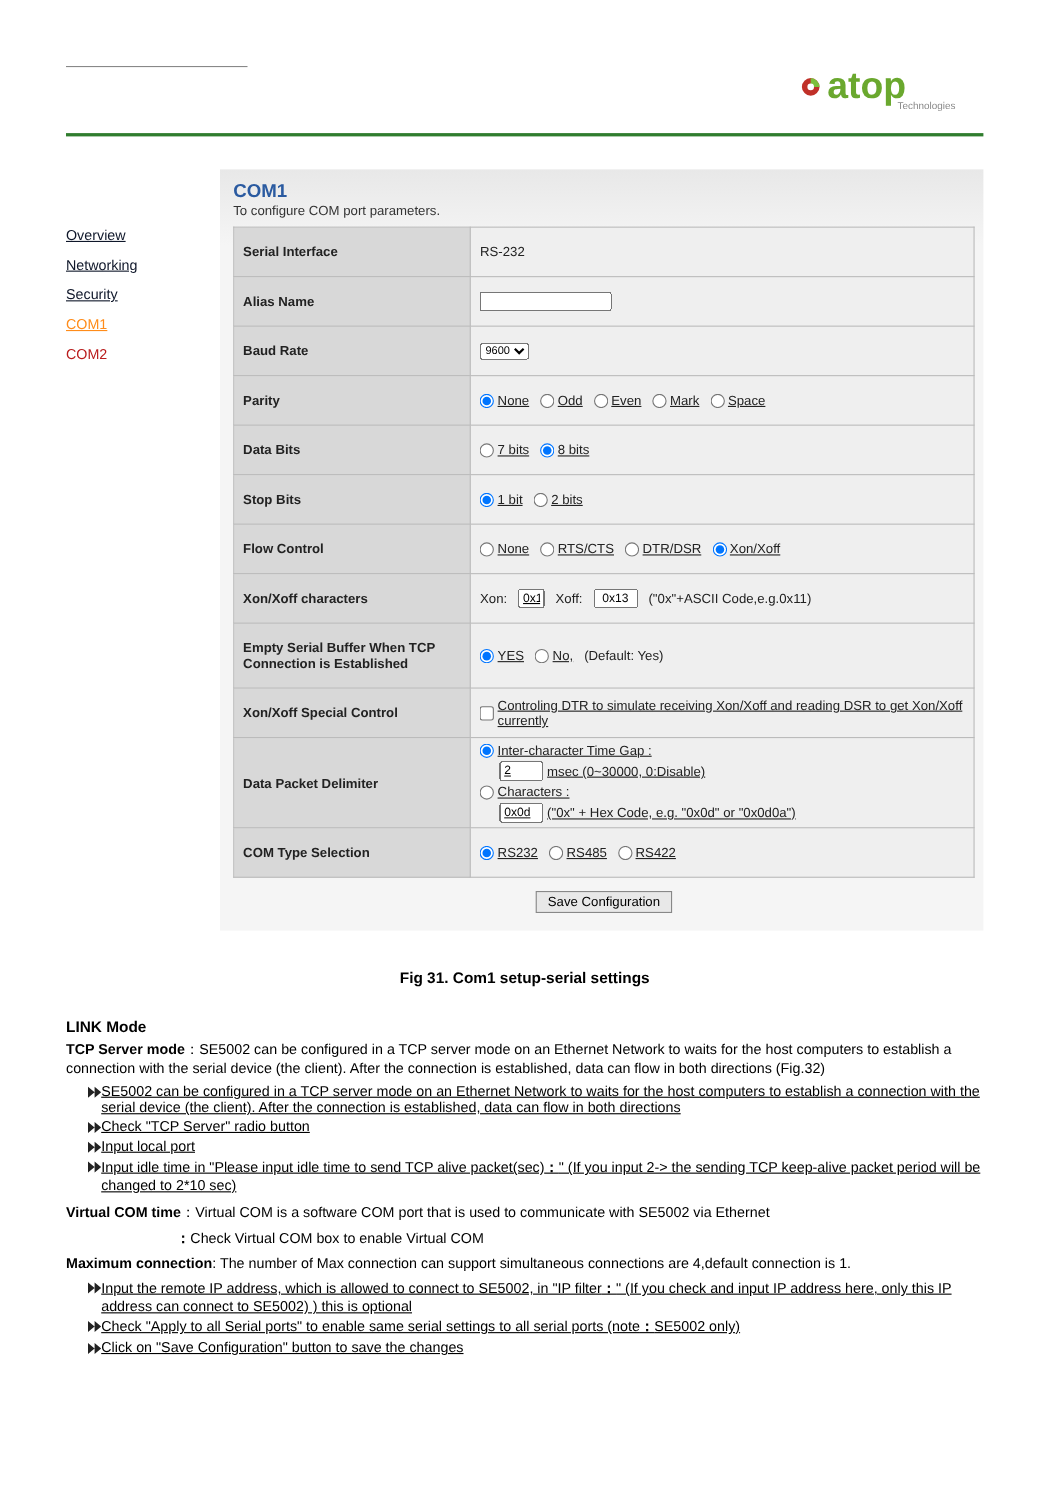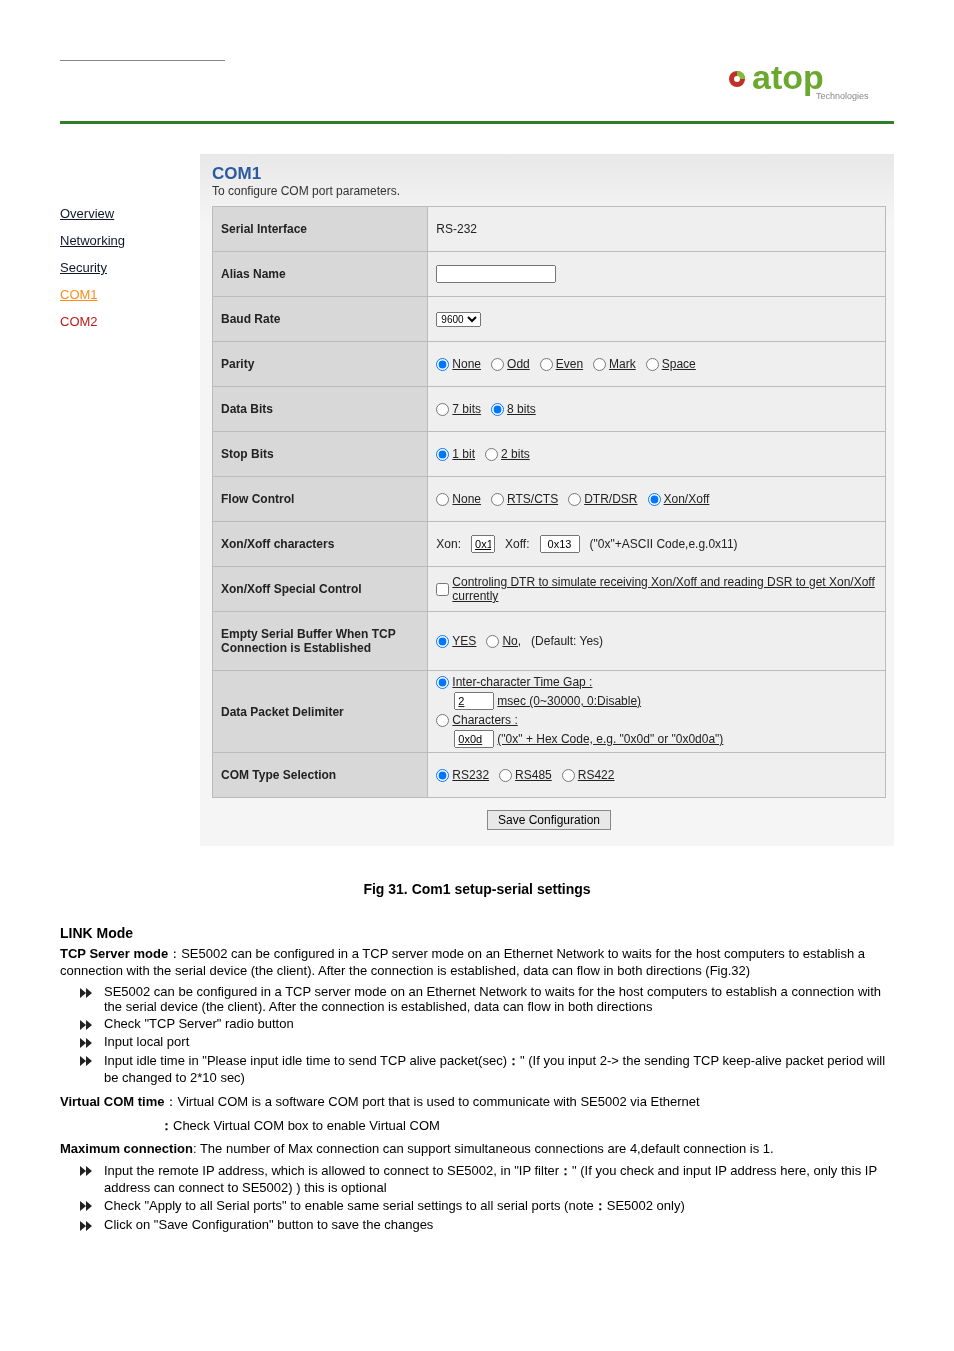--- a/index.html
+++ b/index.html
@@ -24,21 +24,21 @@
   input.tx { font-size: 11px; padding: 1px 2px; }
   .radio-row { display: flex; gap: 10px; align-items: center; flex-wrap: wrap; }
   .radio-item { display: inline-flex; align-items: center; gap: 3px; font-size: 12px; text-decoration: underline; }
   .stack { display: flex; flex-direction: column; gap: 3px; }
   .save-row { text-align: center; margin-top: 12px; }
   .save-btn { font-size: 12px; padding: 2px 10px; background: #e8e8e8; border: 1px solid #888; }
   .fig-caption { text-align: center; font-size: 14px; font-weight: bold; margin-top: 35px; }
   .body-text { margin-top: 28px; }
   .body-text h4 { font-size: 14px; margin-bottom: 4px; }
   .body-text p { font-size: 13px; margin-bottom: 6px; }
-  .bullet-row { display: flex; align-items: flex-start; gap: 12px; margin-left: 18px; font-size: 13px; margin-bottom: 2px; }
+  .bullet-row { display: flex; align-items: flex-start; margin-left: 18px; font-size: 13px; margin-bottom: 2px; text-decoration: underline; }
   .bullet-icon { width: 14px; height: 14px; flex-shrink: 0; margin-top: 2px; }
   .inline-bold { font-weight: bold; }
 </style>
 </head>
 <body>
 
 <div class="page">
 
   <div class="partial-rule"></div>
 
@@ -171,42 +171,42 @@
             <div class="radio-row">
               <span>Xon:</span>
               <input type="text" class="tx" style="width: 24px; text-decoration: underline;" value="0x11">
               <span>Xoff:</span>
               <input type="text" class="tx" style="width: 40px; text-align: center;" value="0x13">
               <span>("0x"+ASCII Code,e.g.0x11)</span>
             </div>
           </td>
         </tr>
         <tr>
+          <td class="lbl">Empty Serial Buffer When TCP Connection is Established</td>
+          <td class="val">
+            <div class="radio-row">
+              <label class="radio-item">
+                    <input type="radio" name="eb" checked="" style="">
+                    <span>YES</span>
+                  </label>
+              <label class="radio-item">
+                    <input type="radio" name="eb" style="">
+                    <span>No,</span>
+                  </label>
+              <span>(Default: Yes)</span>
+            </div>
+          </td>
+        </tr>
+        <tr>
           <td class="lbl">Xon/Xoff Special Control</td>
           <td class="val">
             <label class="radio-item">
                   <input type="checkbox" style="">
                   <span>Controling DTR to simulate receiving Xon/Xoff and reading DSR to get Xon/Xoff currently</span>
                 </label>
-          </td>
-        </tr>
-        <tr>
-          <td class="lbl">Empty Serial Buffer When TCP Connection is Established</td>
-          <td class="val">
-            <div class="radio-row">
-              <label class="radio-item">
-                    <input type="radio" name="eb" checked="" style="">
-                    <span>YES</span>
-                  </label>
-              <label class="radio-item">
-                    <input type="radio" name="eb" style="">
-                    <span>No,</span>
-                  </label>
-              <span>(Default: Yes)</span>
-            </div>
           </td>
         </tr>
         <tr>
           <td class="lbl">Data Packet Delimiter</td>
           <td class="val">
             <div class="stack">
               <label class="radio-item">
                     <input type="radio" name="dp" checked="" style="">
                     <span>Inter-character Time Gap :</span>
                   </label>

